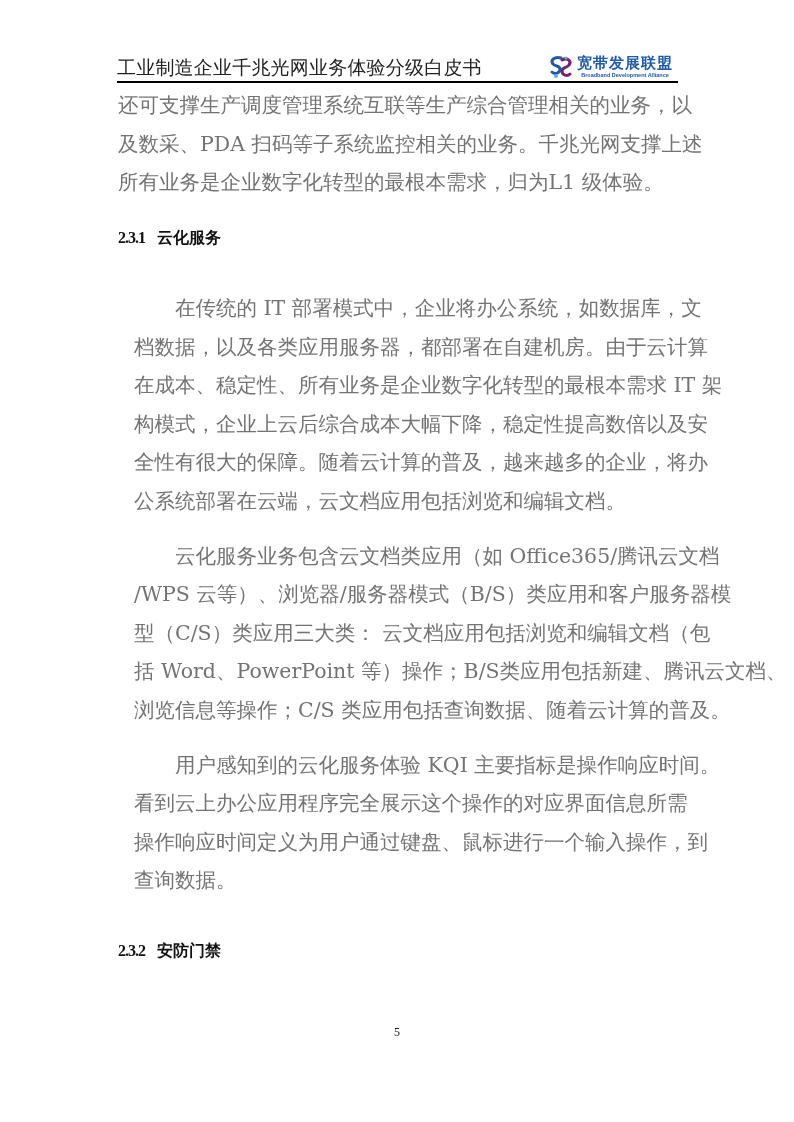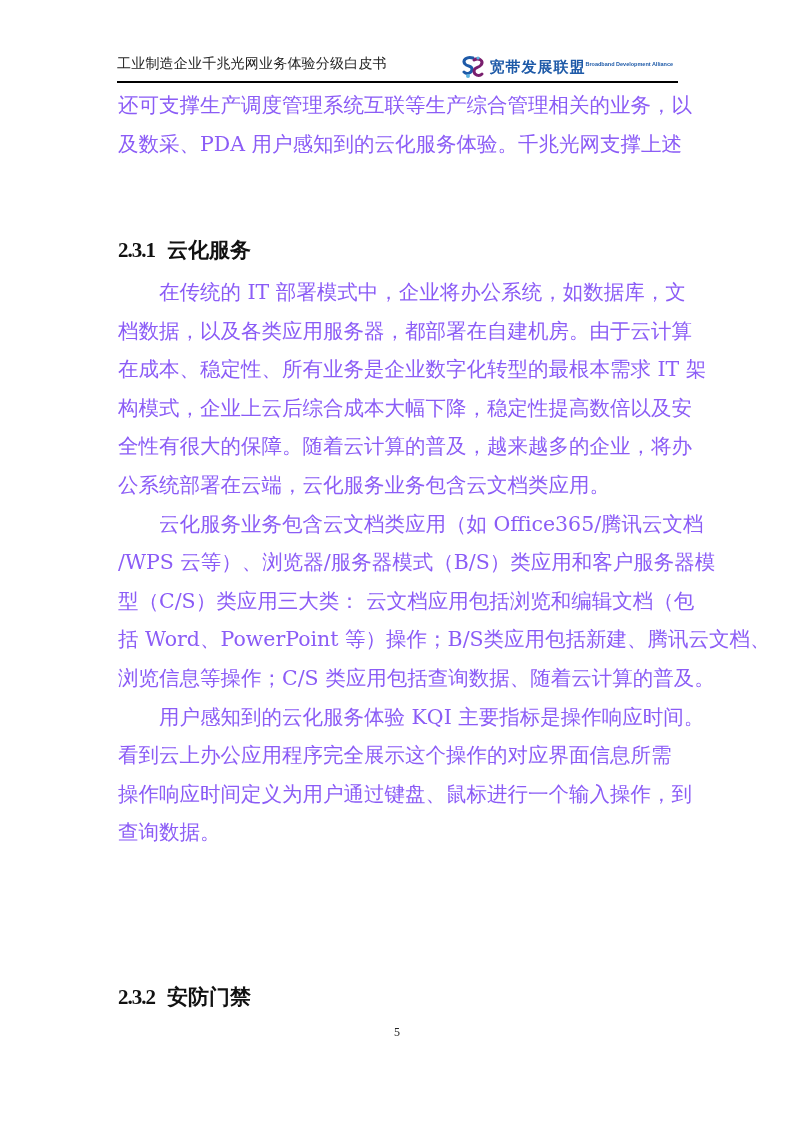--- a/index.html
+++ b/index.html
@@ -25,42 +25,43 @@
     position: absolute;
     left: 117px;
     top: 52px;
     width: 560px;
     height: 30px;
   }
   .header-title {
     position: absolute;
     left: 0;
     top: 3px;
-    font-size: 14px;
+    font-size: 19px;
     letter-spacing: 0.2px;
     color: #222;
     white-space: nowrap;
   }
   .logo {
     position: absolute;
     right: 4px;
     top: 2px;
     height: 26px;
     display: flex;
     align-items: center;
   }
   .logo-mark {
     width: 26px;
     height: 24px;
     margin-right: 3px;
   }
   .logo-text {
     display: flex;
-    flex-direction: row;
+    flex-direction: column;
     line-height: 1;
+    align-items: center;
   }
   .logo-cn {
     font-family: "DejaVu Sans", "Liberation Sans", sans-serif;
     font-size: 15px;
     font-weight: bold;
     color: #1e5aa8;
     letter-spacing: 1px;
   }
   .logo-en {
     font-family: "Liberation Sans", "DejaVu Sans", sans-serif;
@@ -77,44 +78,43 @@
     width: 561px;
     height: 2px;
     background: #000;
   }
   .body-text {
     position: absolute;
     left: 118px;
     width: 560px;
     font-size: 20.5px;
     line-height: 38.6px;
-    color: #8b5cf6;
+    color: #737373;
   }
   .para {
-    margin: 0;
+    margin: 16px;
     text-align: justify;
     text-align-last: left;
   }
   .line {
     display: block;
     white-space: nowrap;
     height: 38.6px;
   }
   .indent {
     padding-left: 41px;
   }
   .heading {
     position: absolute;
     left: 118px;
     font-family: "DejaVu Sans", "Liberation Sans", sans-serif;
     font-weight: bold;
-    font-size: 21px;
+    font-size: 16px;
     color: #111;
     white-space: nowrap;
-    margin-top: 8px;
   }
   .heading .num {
     font-family: "Liberation Serif", "DejaVu Serif", serif;
     font-weight: bold;
     letter-spacing: -1px;
     margin-right: 12px;
   }
   .page-number {
     position: absolute;
     left: 0;
@@ -143,50 +143,51 @@
       <div class="logo-text">
         <span class="logo-cn">宽带发展联盟</span>
         <span class="logo-en">Broadband Development Alliance</span>
       </div>
     </div>
   </div>
   <div class="header-rule"></div>
 
   <div class="body-text" style="top:86px;">
     <span class="line">还可支撑生产调度管理系统互联等生产综合管理相关的业务，以</span>
-    <span class="line">及数采、PDA 用户感知到的云化服务体验。千兆光网支撑上述</span>
+    <span class="line">及数采、PDA 扫码等子系统监控相关的业务。千兆光网支撑上述</span>
+    <span class="line">所有业务是企业数字化转型的最根本需求，归为L1 级体验。</span>
   </div>
 
   <div class="heading" style="top:228px;">
     <span class="num">2.3.1</span><span>云化服务</span>
   </div>
 
   <div class="body-text" style="top:273px;">
     <div class="para">
       <span class="line indent">在传统的 IT 部署模式中，企业将办公系统，如数据库，文</span>
       <span class="line">档数据，以及各类应用服务器，都部署在自建机房。由于云计算</span>
       <span class="line">在成本、稳定性、所有业务是企业数字化转型的最根本需求 IT 架</span>
       <span class="line">构模式，企业上云后综合成本大幅下降，稳定性提高数倍以及安</span>
       <span class="line">全性有很大的保障。随着云计算的普及，越来越多的企业，将办</span>
-      <span class="line">公系统部署在云端，云化服务业务包含云文档类应用。</span>
+      <span class="line">公系统部署在云端，云文档应用包括浏览和编辑文档。</span>
     </div>
     <div class="para">
       <span class="line indent">云化服务业务包含云文档类应用（如 Office365/腾讯云文档</span>
       <span class="line">/WPS 云等）、浏览器/服务器模式（B/S）类应用和客户服务器模</span>
       <span class="line">型（C/S）类应用三大类： 云文档应用包括浏览和编辑文档（包</span>
       <span class="line">括 Word、PowerPoint 等）操作；B/S类应用包括新建、腾讯云文档、</span>
       <span class="line">浏览信息等操作；C/S 类应用包括查询数据、随着云计算的普及。</span>
     </div>
     <div class="para">
       <span class="line indent">用户感知到的云化服务体验 KQI 主要指标是操作响应时间。</span>
       <span class="line">看到云上办公应用程序完全展示这个操作的对应界面信息所需</span>
       <span class="line">操作响应时间定义为用户通过键盘、鼠标进行一个输入操作，到</span>
       <span class="line">查询数据。</span>
     </div>
   </div>
 
-  <div class="heading" style="top:975px;">
+  <div class="heading" style="top:941px;">
     <span class="num">2.3.2</span><span>安防门禁</span>
   </div>
 
   <div class="page-number">5</div>
 
 </div>
 
 </body></html>

